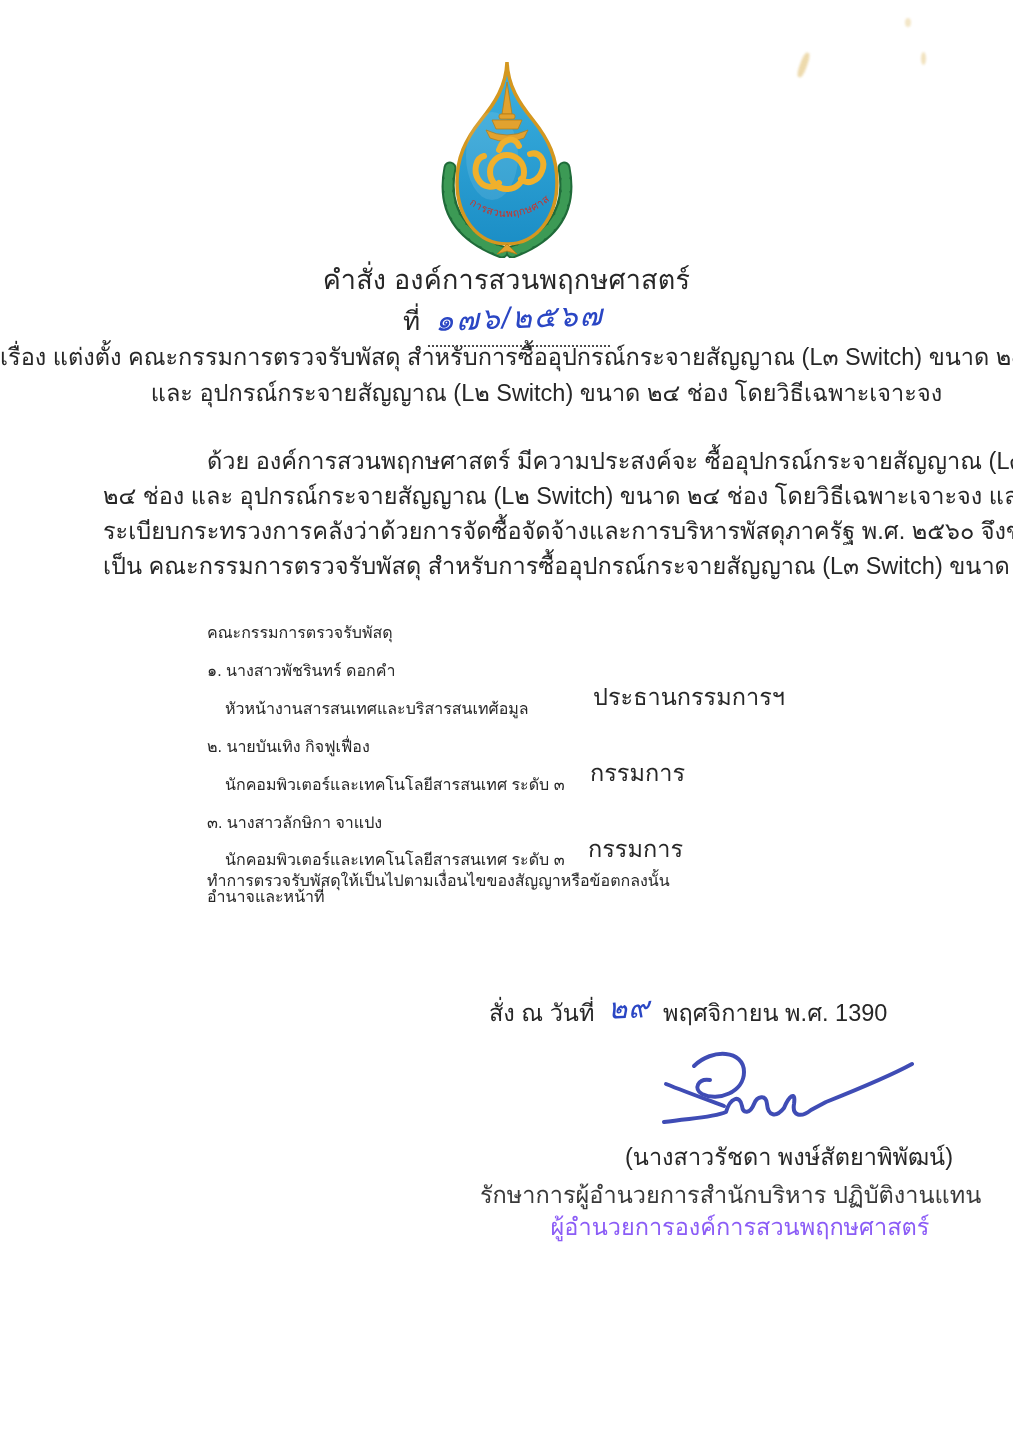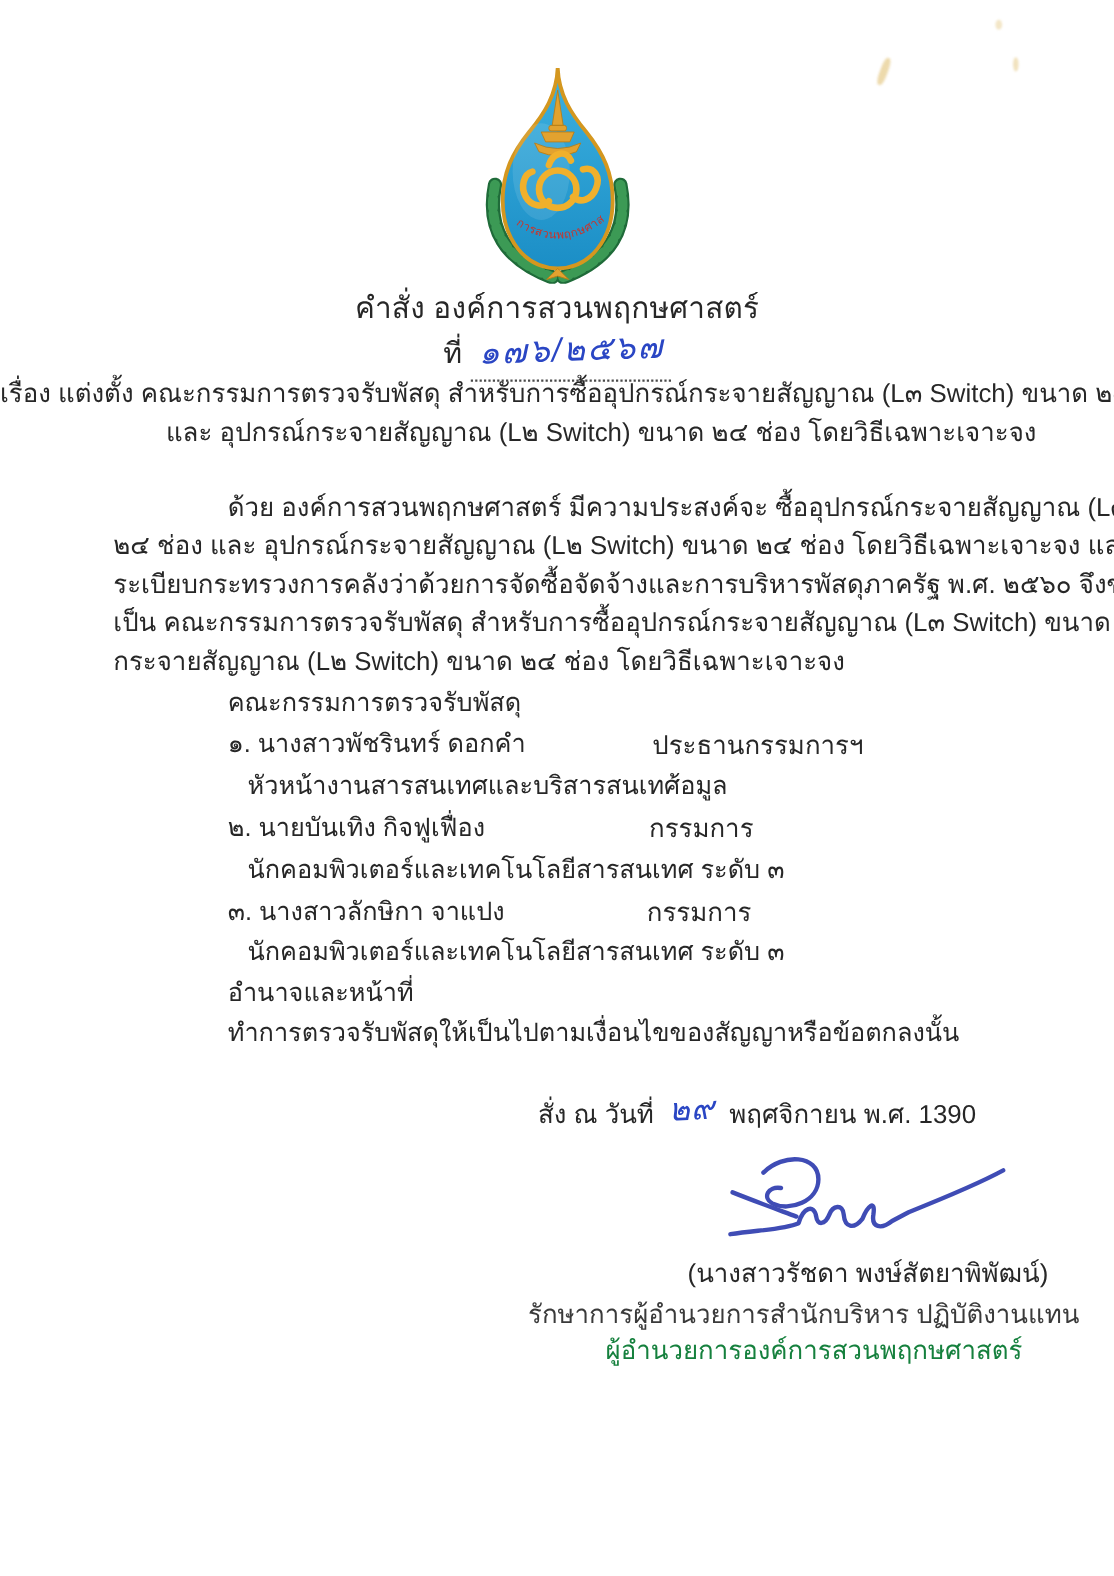--- a/index.html
+++ b/index.html
@@ -20,28 +20,28 @@
   .handwriting{
     color:#2a46c4;font-size:30px;font-style:italic;
     display:inline-block;transform:rotate(-2deg) translateY(-2px);
     letter-spacing:2px;
   }
   .subject{font-size:23.5px;}
   .subject-1{top:338px;}
   .subject-2{top:374px;margin-left:40px;}
   .body-line{left:103px;font-size:23.5px;height:35px;}
   .indent{padding-left:104px;}
-  .sec{font-size:23px;}
-  .role{font-size:23.5px;}
+  .sec{font-size:16px;}
+  .role{font-size:23.5px;margin-top:20px;}
   .date-line{top:988px;left:489px;font-size:23.5px;}
   .date-line .handwriting{font-size:29px;letter-spacing:1px;transform:rotate(-3deg) translateY(-3px);}
   .sig-img{position:absolute;top:1046px;left:628px;width:292px;height:102px;}
   .sig-name{top:1138px;left:553px;width:400px;text-align:right;font-size:23.5px;}
   .sig-title1{top:1176px;left:480px;width:520px;text-align:left;font-size:23.5px;color:#3a3a3a;}
-  .sig-title2{top:1208px;left:480px;width:520px;text-align:center;font-size:23.5px;color:#15803d;}
+  .sig-title2{top:1208px;left:480px;width:520px;text-align:center;font-size:23.5px;color:#8b5cf6;}
   .crest{position:absolute;top:56px;left:420px;width:174px;height:202px;}
   .speck{position:absolute;border-radius:50%;filter:blur(1px);}
   .speck-1{top:52px;left:800px;width:7px;height:26px;background:rgba(216,172,70,.45);transform:rotate(20deg);border-radius:40%;}
   .speck-2{top:52px;left:921px;width:5px;height:13px;background:rgba(216,172,70,.35);}
   .speck-3{top:18px;left:905px;width:6px;height:9px;background:rgba(216,172,70,.3);}
 </style>
 </head>
 <body>
 
 <div class="page">
@@ -98,38 +98,37 @@
 
   <div class="abs centered doc-no"><span>ที่</span><span class="fill"><span class="handwriting">๑๗๖/๒๕๖๗</span></span></div>
 
   <div class="abs centered subject subject-1">เรื่อง แต่งตั้ง คณะกรรมการตรวจรับพัสดุ สำหรับการซื้ออุปกรณ์กระจายสัญญาณ (L๓ Switch) ขนาด ๒๔ ช่อง</div>
   <div class="abs centered subject subject-2">และ อุปกรณ์กระจายสัญญาณ (L๒ Switch) ขนาด ๒๔ ช่อง โดยวิธีเฉพาะเจาะจง</div>
 
   <div class="abs body-line indent" style="top:442px">ด้วย องค์การสวนพฤกษศาสตร์ มีความประสงค์จะ ซื้ออุปกรณ์กระจายสัญญาณ (L๓ Switch) ขนาด</div>
   <div class="abs body-line" style="top:477px">๒๔ ช่อง และ อุปกรณ์กระจายสัญญาณ (L๒ Switch) ขนาด ๒๔ ช่อง โดยวิธีเฉพาะเจาะจง   และเพื่อให้เป็นไปตาม</div>
   <div class="abs body-line" style="top:512px">ระเบียบกระทรวงการคลังว่าด้วยการจัดซื้อจัดจ้างและการบริหารพัสดุภาครัฐ พ.ศ. ๒๕๖๐ จึงขอแต่งตั้งรายชื่อต่อไปนี้</div>
   <div class="abs body-line" style="top:547px">เป็น คณะกรรมการตรวจรับพัสดุ สำหรับการซื้ออุปกรณ์กระจายสัญญาณ (L๓ Switch) ขนาด ๒๔ ช่อง และ อุปกรณ์</div>
-  <div class="abs body-line" style="top:582px">กระจายสัญญาณ (L๒ Switch) ขนาด ๒๔ ช่อง โดยวิธีเฉพาะเจาะจง</div>
 
   <div class="abs sec" style="top:620px;left:207px">คณะกรรมการตรวจรับพัสดุ</div>
 
   <div class="abs sec" style="top:658px;left:207px">๑. นางสาวพัชรินทร์ ดอกคำ</div>
   <div class="abs role" style="top:658px;left:593px">ประธานกรรมการฯ</div>
   <div class="abs sec" style="top:696px;left:225px">หัวหน้างานสารสนเทศและบริสารสนเทศ้อมูล</div>
 
   <div class="abs sec" style="top:734px;left:207px">๒. นายบันเทิง กิจฟูเฟื่อง</div>
   <div class="abs role" style="top:734px;left:590px">กรรมการ</div>
   <div class="abs sec" style="top:772px;left:225px">นักคอมพิวเตอร์และเทคโนโลยีสารสนเทศ ระดับ ๓</div>
 
   <div class="abs sec" style="top:810px;left:207px">๓. นางสาวลักษิกา จาแปง</div>
   <div class="abs role" style="top:810px;left:588px">กรรมการ</div>
   <div class="abs sec" style="top:847px;left:225px">นักคอมพิวเตอร์และเทคโนโลยีสารสนเทศ ระดับ ๓</div>
 
   <div class="abs sec" style="top:884px;left:207px">อำนาจและหน้าที่</div>
-  <div class="abs sec" style="top:920px;left:207px">ทำการตรวจรับพัสดุให้เป็นไปตามเงื่อนไขของสัญญาหรือข้อตกลงนั้น</div>
+  <div class="abs sec" style="top:868px;left:207px">ทำการตรวจรับพัสดุให้เป็นไปตามเงื่อนไขของสัญญาหรือข้อตกลงนั้น</div>
 
   <div class="abs date-line"><span>สั่ง ณ วันที่</span>&nbsp;
     <span class="handwriting">๒๙</span>&nbsp;
     <span>พฤศจิกายน พ.ศ. 1390</span></div>
 
   <svg class="sig-img" viewBox="0 0 292 102" aria-hidden="true">
     <g fill="none" stroke="#2f3daf" stroke-width="4" stroke-linecap="round" stroke-linejoin="round" opacity="0.92">
       <path d="M66,20 C84,2 116,4 116,26 C116,46 90,56 74,48 C65,43 70,32 82,34"></path>
       <path d="M38,38 C58,46 80,54 96,60"></path>
       <path d="M36,76 C62,72 84,72 98,66 C102,52 112,48 114,60 C115,68 122,68 126,58 C129,50 138,48 139,58 C140,70 148,72 156,62 C161,50 168,44 166,58 C164,70 173,72 183,64 L198,56 C228,44 262,30 284,18"></path>

